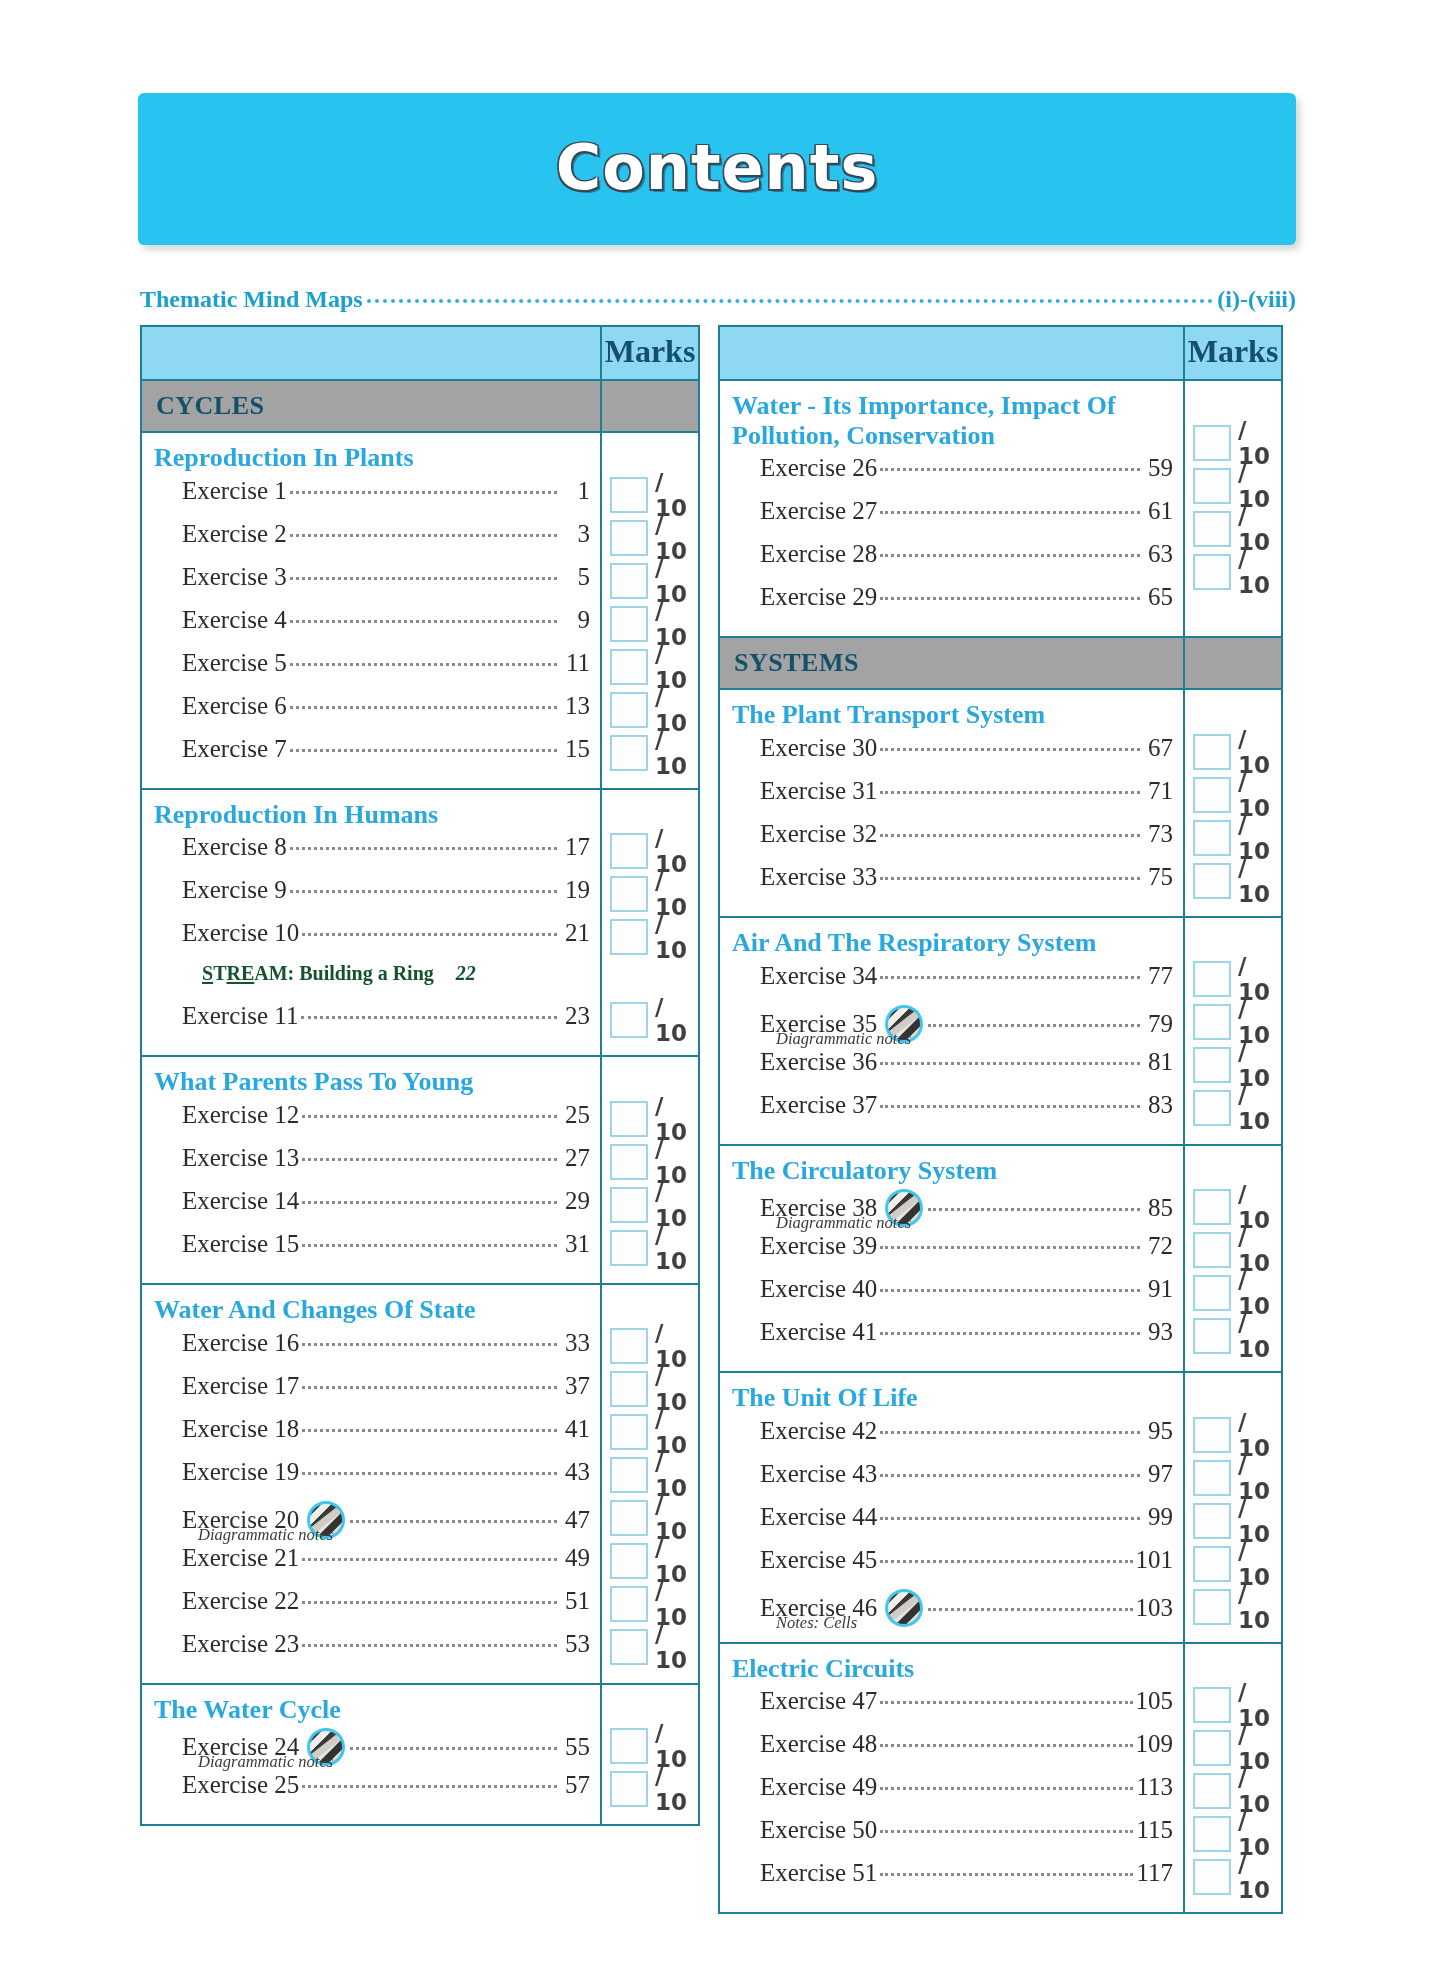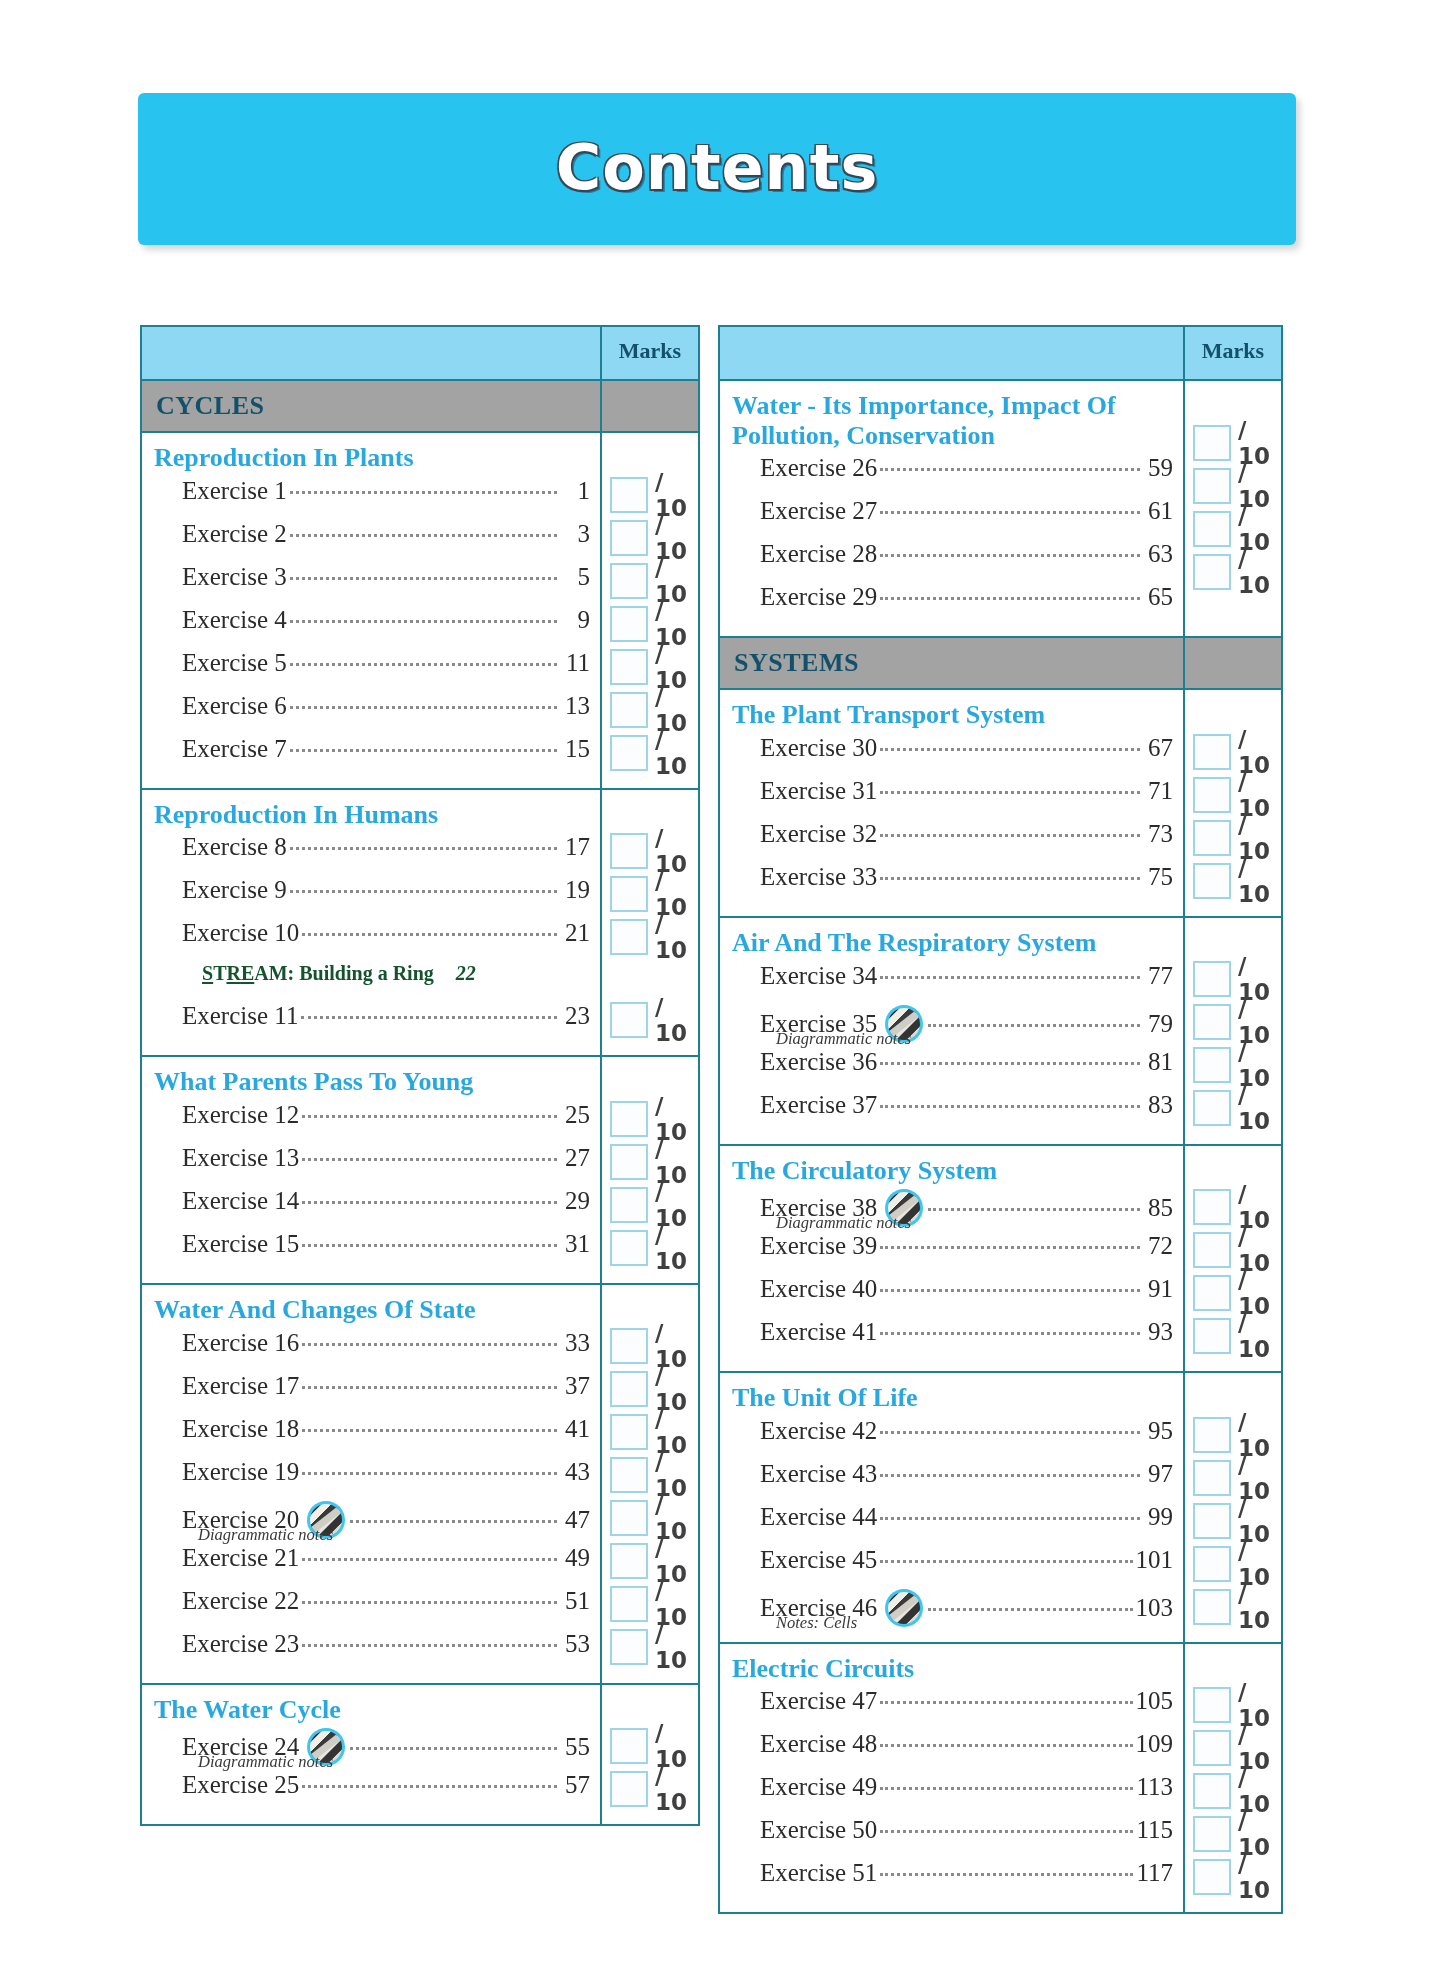--- a/index.html
+++ b/index.html
@@ -59,21 +59,21 @@
     border:2px solid #1d7f93;
     vertical-align:top;
     padding:0;
   }
   .c-body{width:auto;}
   .c-marks{width:96px;}
 
   
   tr.hdr td{background:#8fd8f3;height:52px;}
   .marks-hd{
-    text-align:center;font-weight:bold;font-size:22px;color:#13516b;
+    text-align:center;font-weight:bold;font-size:32px;color:#13516b;
     line-height:48px;
   }
 
   
   tr.band td{background:#a3a3a3;height:50px;}
   .band-title{
     font-weight:bold;font-size:26px;color:#13516b;
     padding:6px 0 6px 14px;line-height:38px;
     letter-spacing:.5px;
   }
@@ -156,20 +156,25 @@
 </style>
 </head>
 <body>
 
 <div class="page">
 
   <div class="banner">
     <div class="banner-title">Contents</div>
   </div>
 
+  <div class="thematic">
+    <span class="lbl">Thematic Mind Maps</span>
+    <span class="dots"></span>
+    <span class="pg">(i)-(viii)</span>
+  </div>
 
   <div class="cols">
     <div class="col col-left">
       <table class="toc">
           <tbody id="left-body">
             <tr class="hdr">
               <td class="c-body"></td>
               <td class="c-marks">
                 <div class="marks-hd">Marks</div>
               </td>

